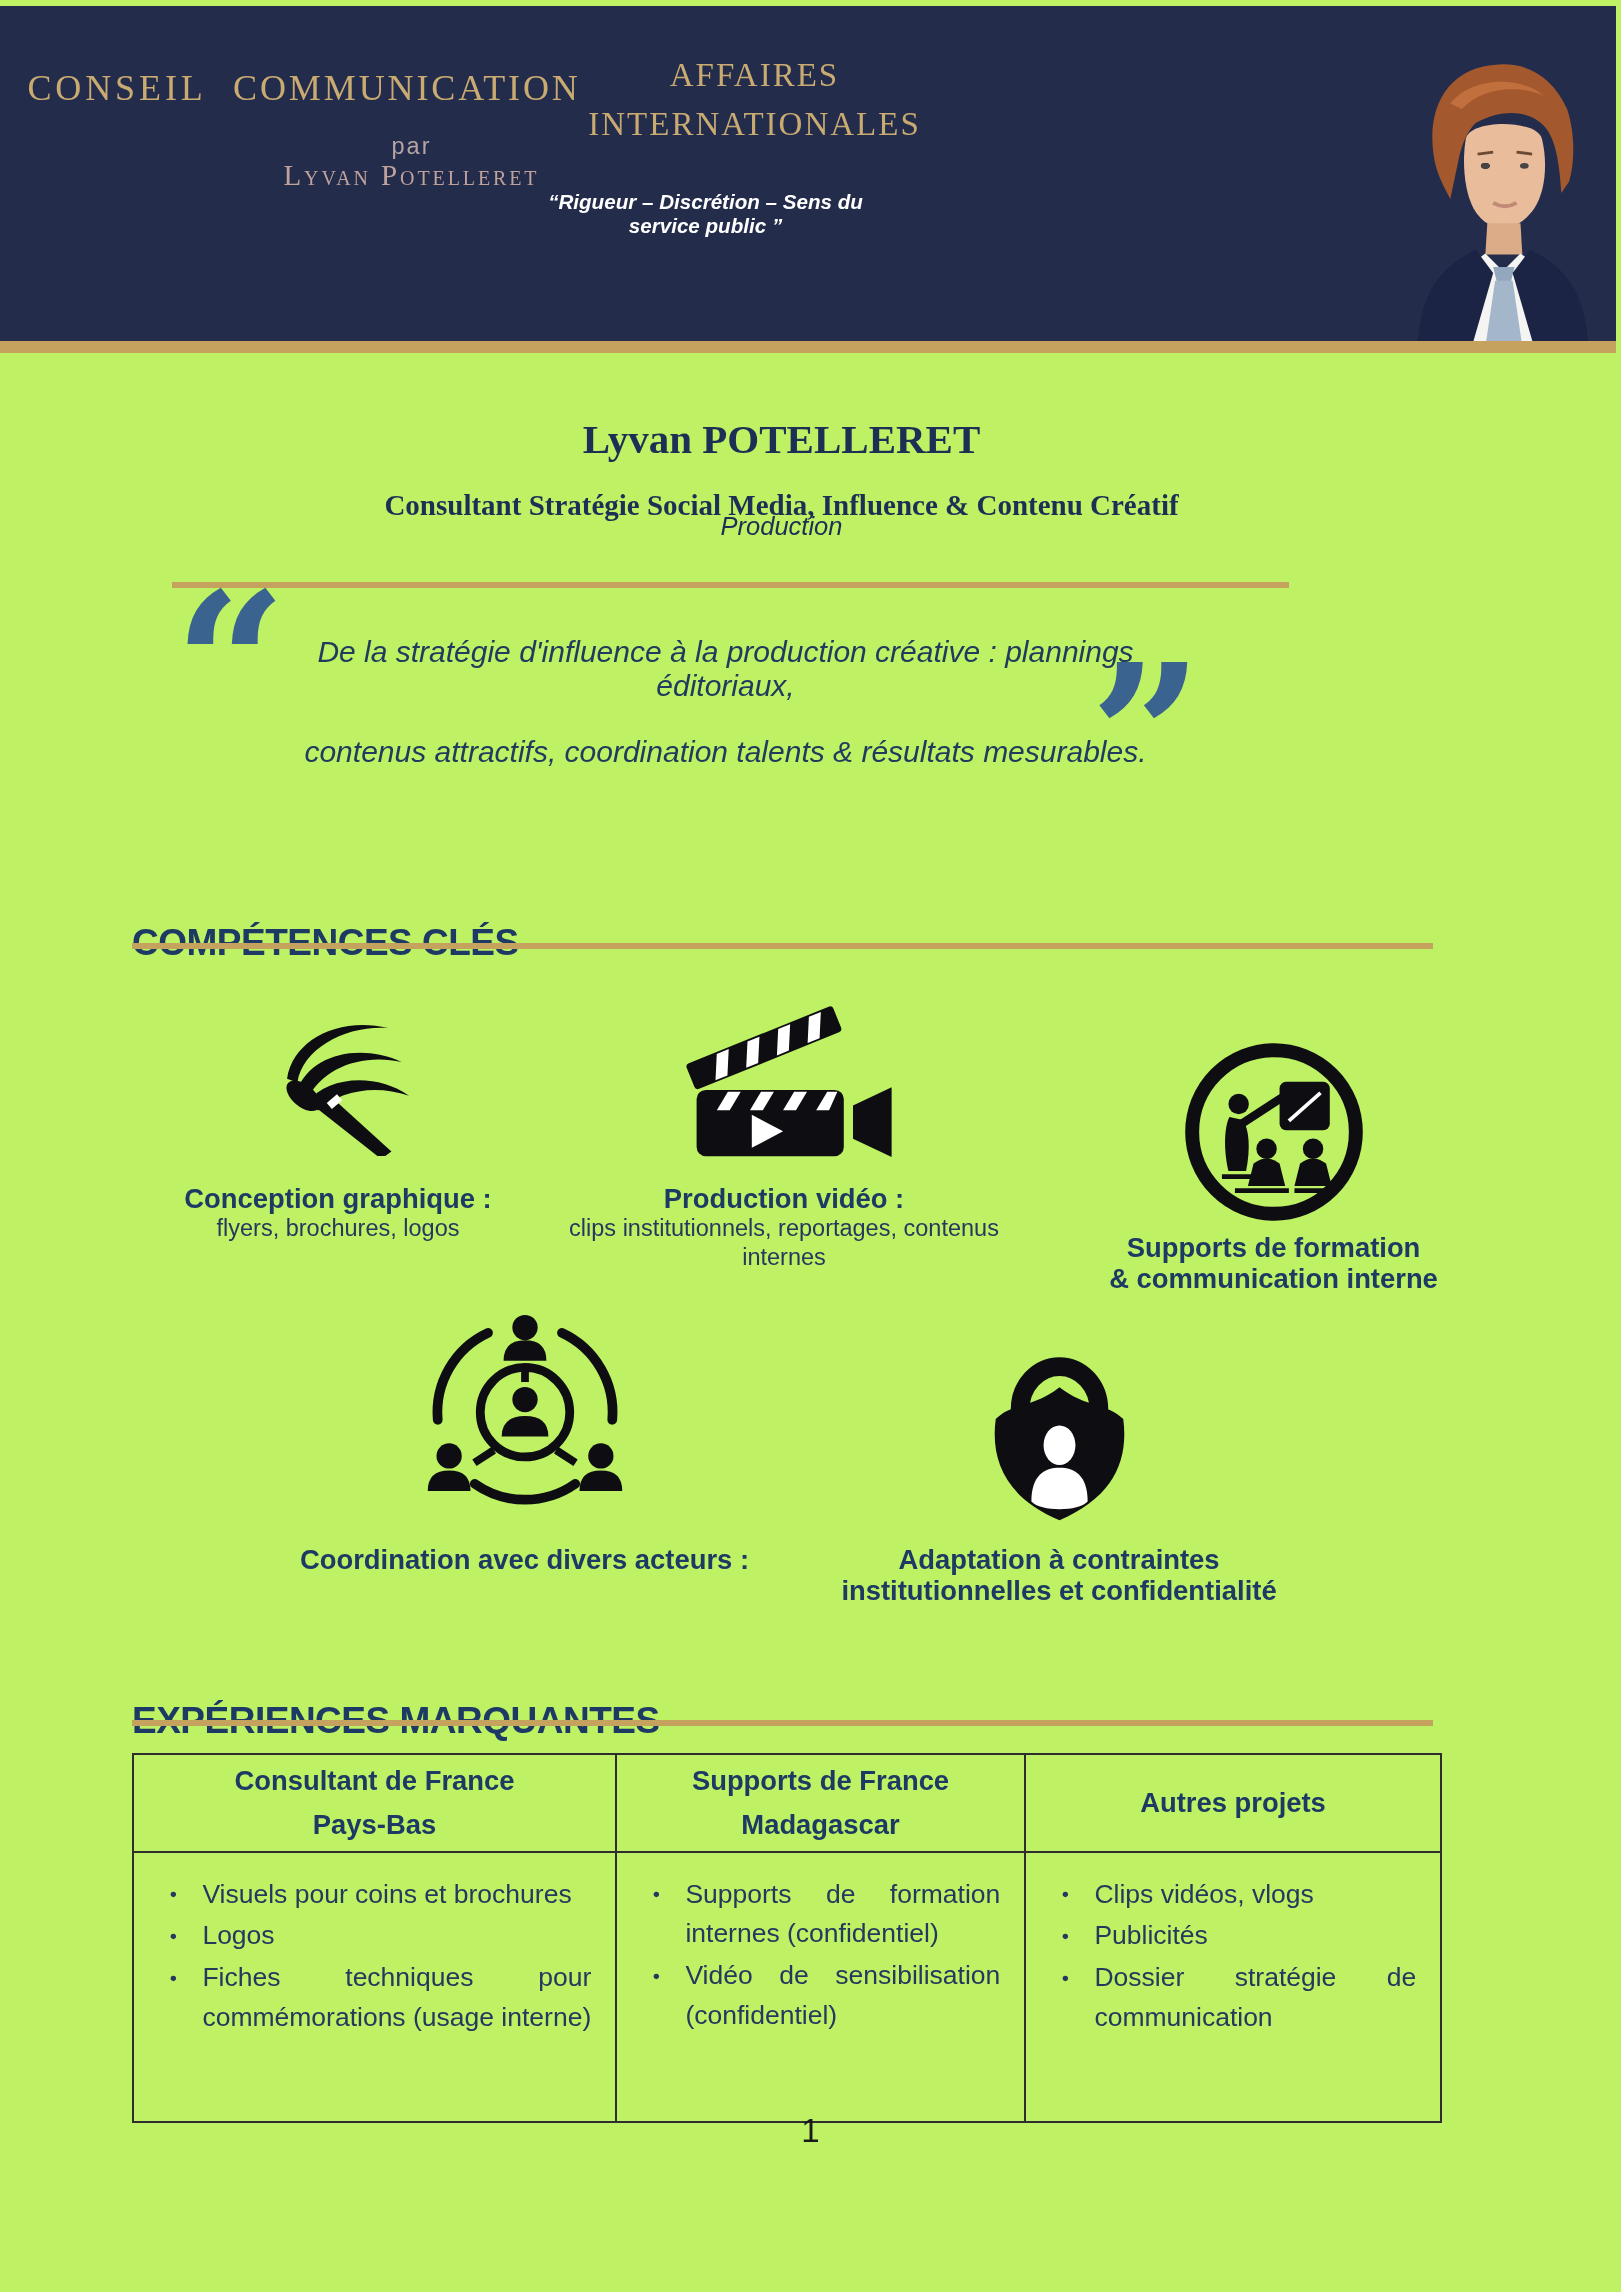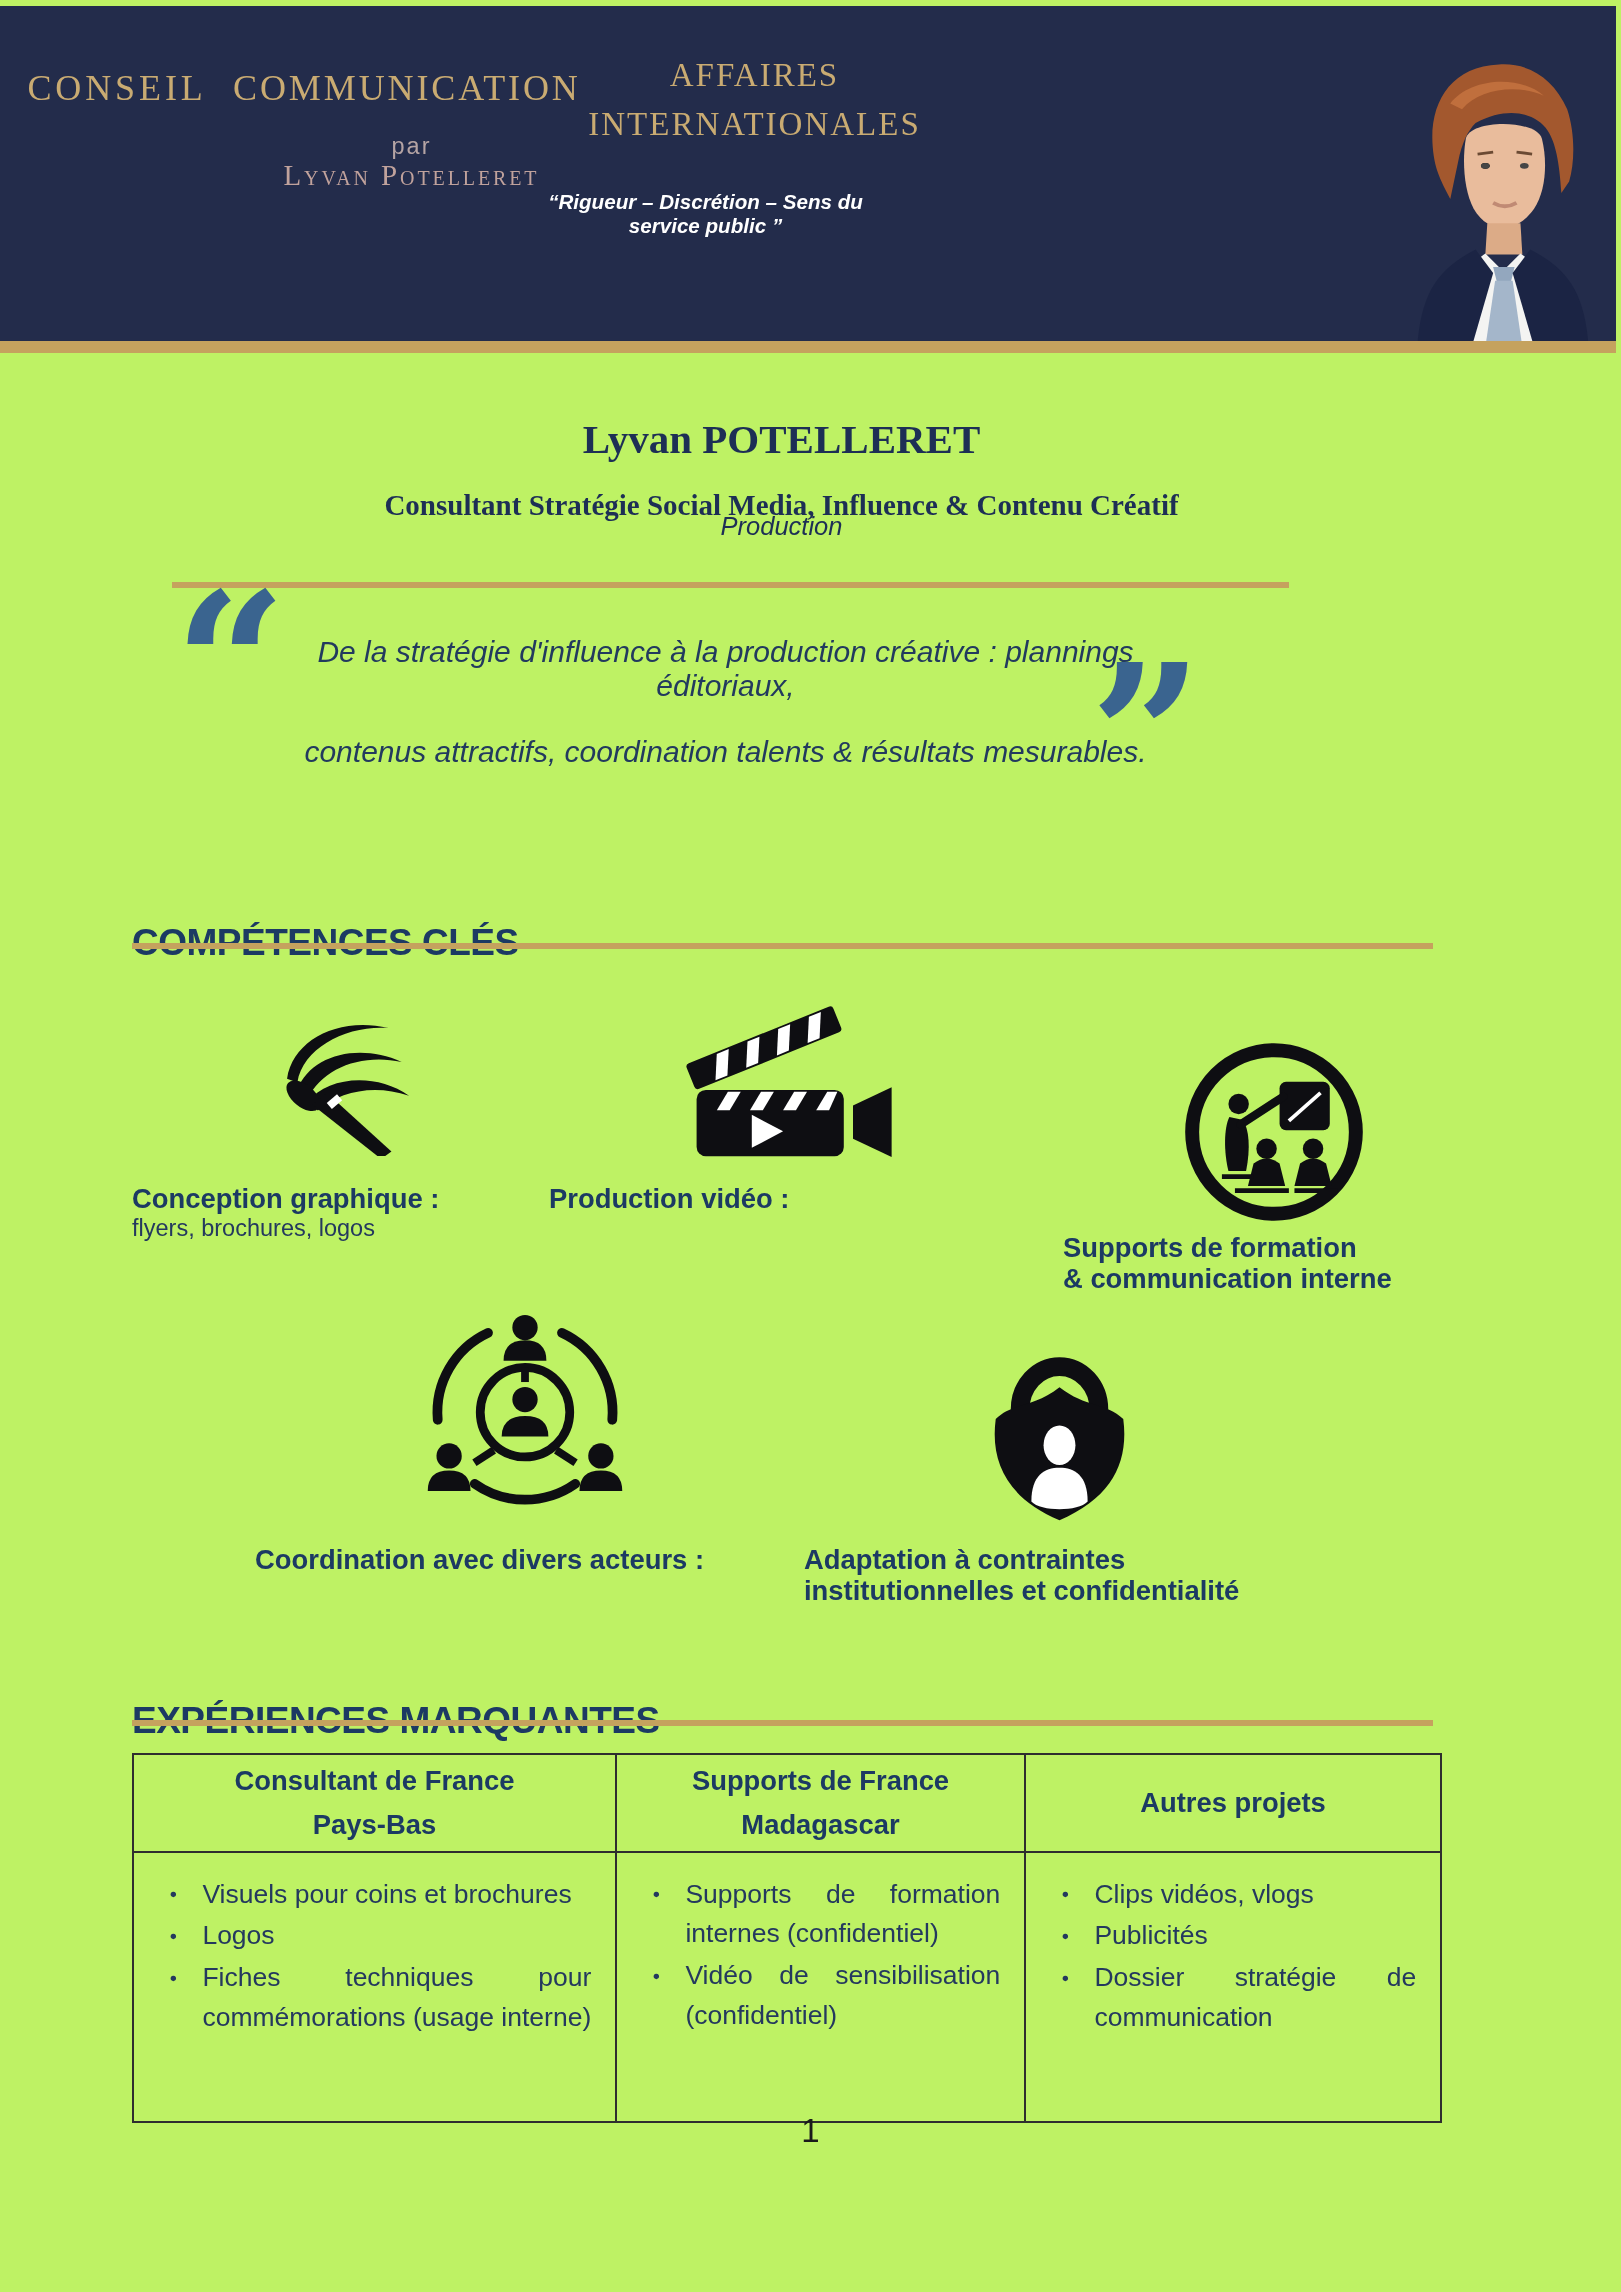--- a/index.html
+++ b/index.html
@@ -44,21 +44,21 @@
   .pl1 { top:635px; } .pl2 { top:735px; }
 
   
   .sec-title { position:absolute; left:132px; font-size:37px; font-weight:bold;
                letter-spacing:-0.5px; color:#1c3a63; }
   .sec1 { top:885px; } .sec2 { top:1663px; }
   .rule-sec1 { left:132px; top:943px; width:1301px; }
   .rule-sec2 { left:132px; top:1720px; width:1301px; }
 
   
-  .skill { position:absolute; }
+  .skill { position:absolute; text-align:center; }
   .icon-box { display:flex; align-items:center; justify-content:center; }
   .row1 .icon-box { height:181px; }
   .row2 .icon-box { height:230px; }
   .skill-title { margin-top:9.8px; font-size:27.4px; font-weight:bold; color:#1c3a63; line-height:1.15; }
   .skill-sub { font-size:23.5px; color:#24395e; line-height:1.2; }
   .skill-sub.bold { font-size:27.4px; font-weight:bold; color:#1c3a63; }
   .s1 { left:132px;  top:992px; width:412px; }
   .s2 { left:549px;  top:992px; width:470px; }
   .s3 { left:1063px; top:1041px; width:421px; }
   .s4 { left:255px;  top:1304px; width:539px; }
@@ -159,20 +159,21 @@
         <rect class="icon-ink" x="30" y="95" width="160" height="72" rx="10"></rect>
         <polygon points="52,117 64,97 78,97 66,117" fill="#ffffff"></polygon>
         <polygon points="88,117 100,97 114,97 102,117" fill="#ffffff"></polygon>
         <polygon points="124,117 136,97 150,97 138,117" fill="#ffffff"></polygon>
         <polygon points="160,117 172,97 183,97 174,117" fill="#ffffff"></polygon>
         <polygon points="90,122 90,158 124,140" fill="#ffffff"></polygon>
         <polygon class="icon-ink" points="200,112 242,92 242,168 200,148"></polygon>
       </svg>
     </div>
     <div class="skill-title">Production vidéo :</div>
+    <div class="skill-sub">clips institutionnels, reportages, contenus internes</div>
   </div>
 
   <div class="skill row1 s3">
     <div class="icon-box">
       <svg width="186" height="186" viewBox="0 0 200 200" aria-hidden="true">
         <circle cx="100" cy="100" r="88" fill="none" stroke="#0e0e12" stroke-width="15"></circle>
         <rect class="icon-ink" x="106" y="46" width="54" height="52" rx="7"></rect>
         <path d="M116,88 L150,58" stroke="#ffffff" stroke-width="4" fill="none"></path>
         <circle class="icon-ink" cx="62" cy="70" r="11"></circle>
         <path class="icon-ink" d="M52,84 C46,96 46,122 51,142 L70,142 C75,116 73,98 67,87 Z"></path>

